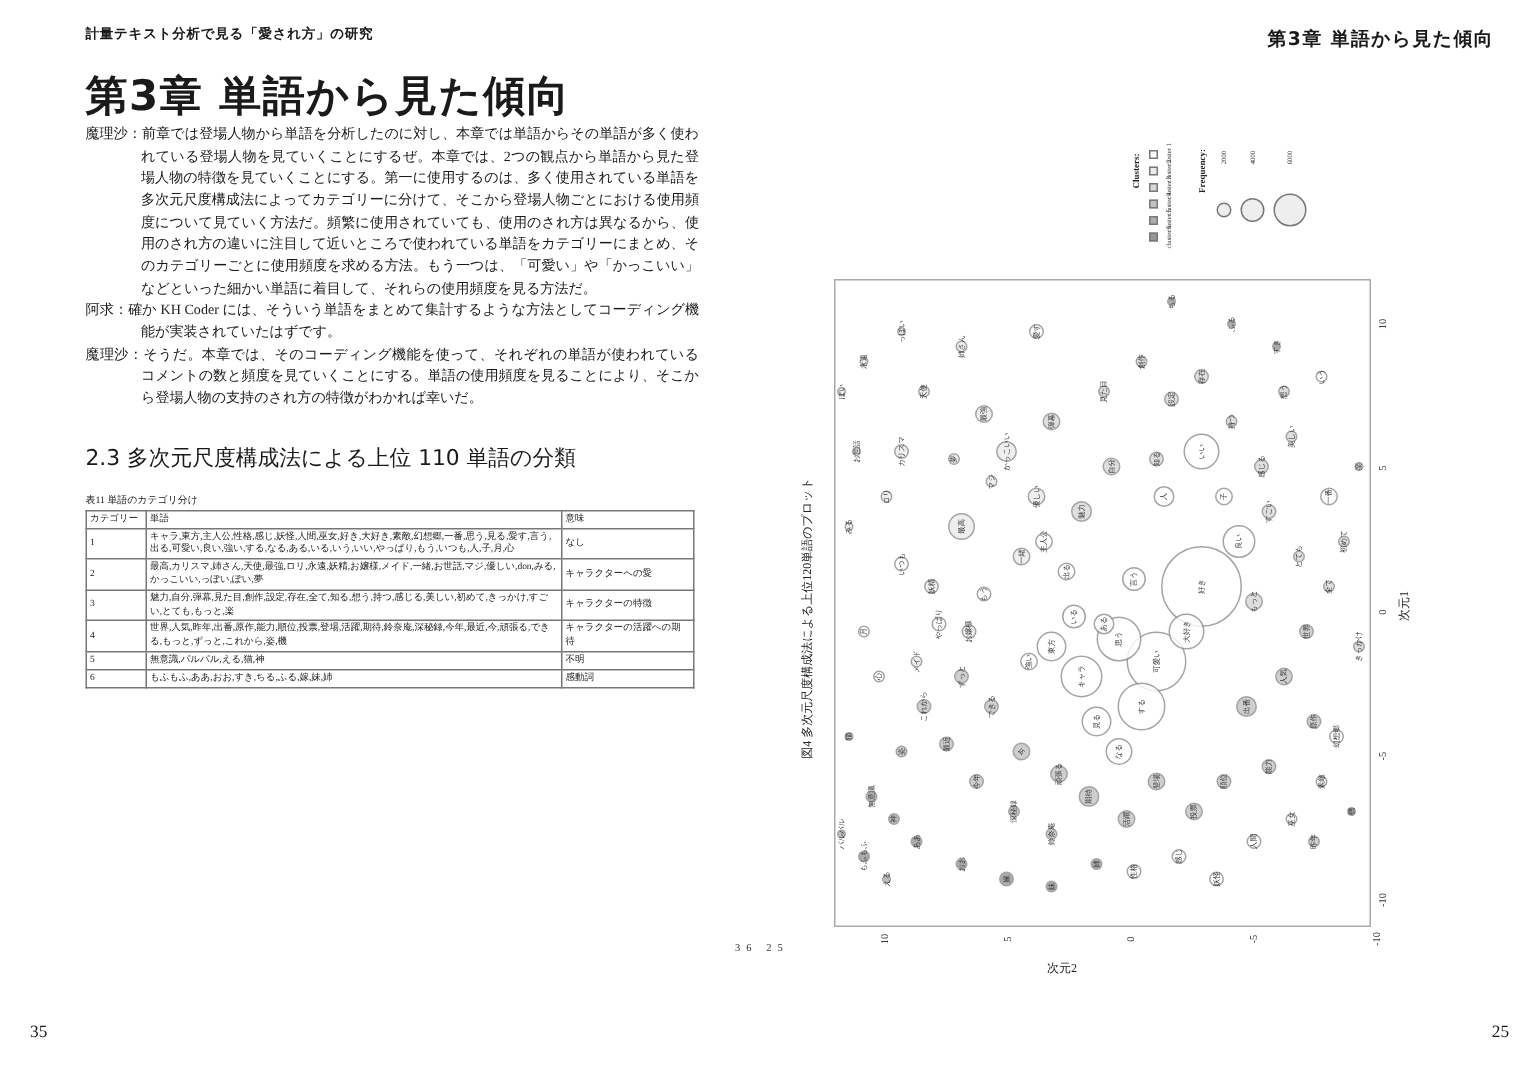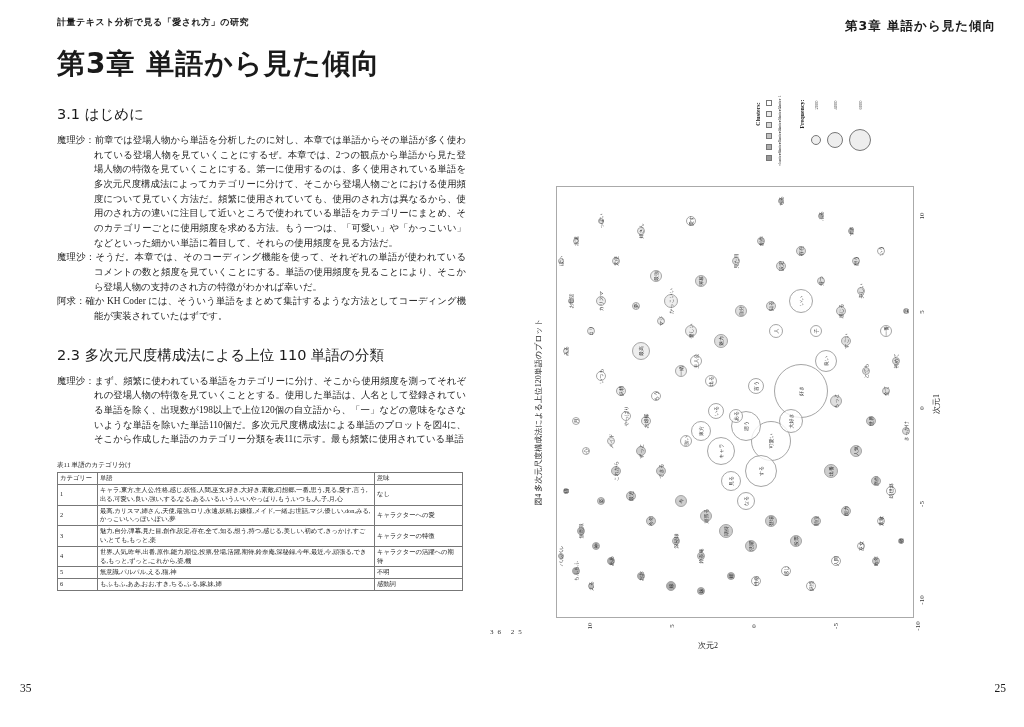--- a/index.html
+++ b/index.html
@@ -55,31 +55,27 @@
 </style>
 </head>
 <body>
 
 <div class="spread">
 
   <div class="page-left">
     <div class="booklet-subtitle">計量テキスト分析で見る「愛され方」の研究</div>
     <h1 class="chapter-title">第3章 単語から見た傾向</h1>
 
-    <h2 class="section-title">3.1 はじめに</h2>
     <div id="dialogue-1">
         <p class="dialogue"><span class="speaker">魔理沙：</span>前章では登場人物から単語を分析したのに対し、本章では単語からその単語が多く使われている登場人物を見ていくことにするぜ。本章では、2つの観点から単語から見た登場人物の特徴を見ていくことにする。第一に使用するのは、多く使用されている単語を多次元尺度構成法によってカテゴリーに分けて、そこから登場人物ごとにおける使用頻度について見ていく方法だ。頻繁に使用されていても、使用のされ方は異なるから、使用のされ方の違いに注目して近いところで使われている単語をカテゴリーにまとめ、そのカテゴリーごとに使用頻度を求める方法。もう一つは、「可愛い」や「かっこいい」などといった細かい単語に着目して、それらの使用頻度を見る方法だ。</p>
+        <p class="dialogue"><span class="speaker">阿求：</span>確か KH Coder には、そういう単語をまとめて集計するような方法としてコーディング機能が実装されていたはずです。</p>
         <p class="dialogue"><span class="speaker">魔理沙：</span>そうだ。本章では、そのコーディング機能を使って、それぞれの単語が使われているコメントの数と頻度を見ていくことにする。単語の使用頻度を見ることにより、そこから登場人物の支持のされ方の特徴がわかれば幸いだ。</p>
-        <p class="dialogue"><span class="speaker">阿求：</span>確か KH Coder には、そういう単語をまとめて集計するような方法としてコーディング機能が実装されていたはずです。</p>
       </div>
 
     <h2 class="section-title">2.3 多次元尺度構成法による上位 110 単語の分類</h2>
-    <div id="dialogue-2">
-        <p class="dialogue"><span class="speaker">魔理沙：</span>まず、頻繁に使われている単語をカテゴリーに分け、そこから使用頻度を測ってそれぞれの登場人物の特徴を見ていくこととする。使用した単語は、人名として登録されている単語を除く、出現数が198以上で上位120個の自立語から、「一」などの意味をなさないような単語を除いた単語110個だ。多次元尺度構成法による単語のプロットを図4に、そこから作成した単語のカテゴリー分類を表11に示す。最も頻繁に使用されている単語</p>
-      </div>
 
     <div class="table-caption">表11 単語のカテゴリ分け</div>
     <table class="word-table">
       <colgroup>
           <col class="c-cat">
           <col class="c-words">
           <col class="c-meaning">
         </colgroup>
       <thead>
           <tr id="word-table-head">

